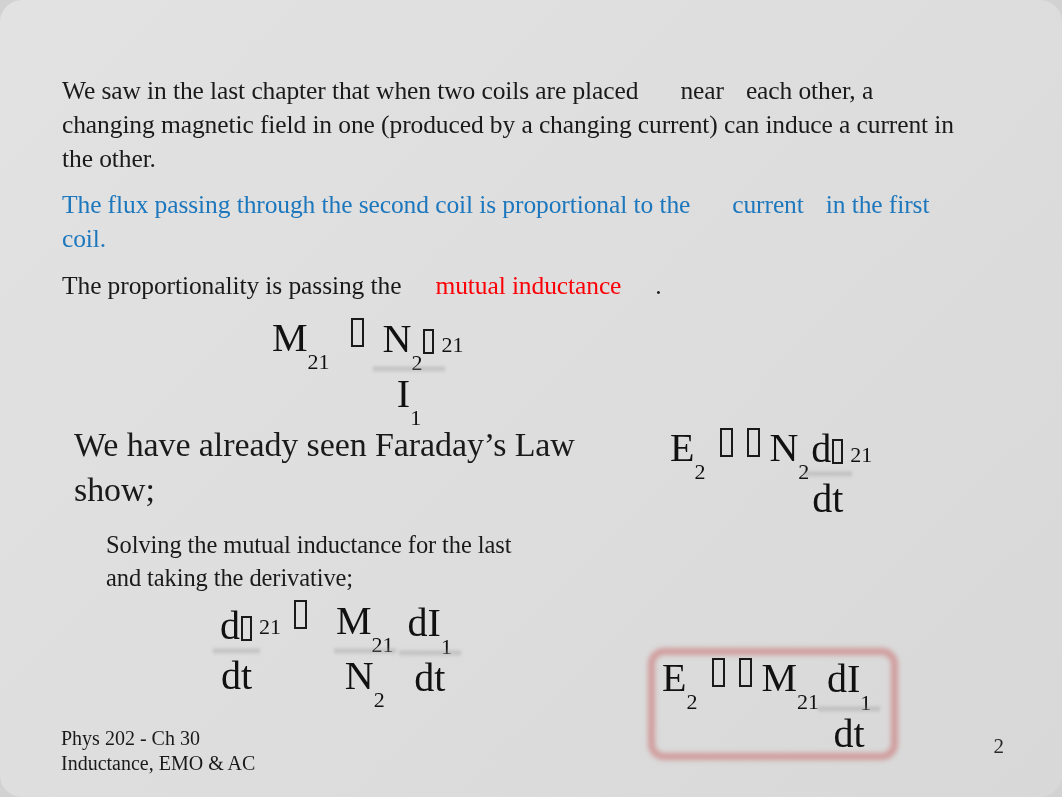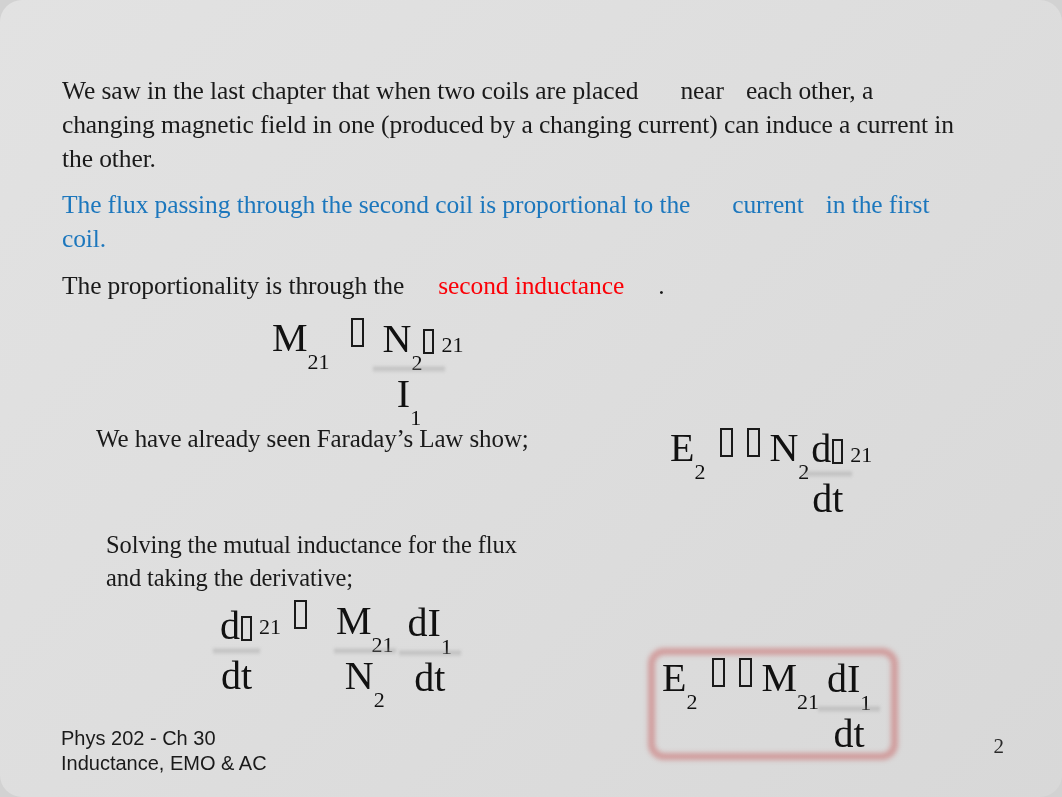--- a/index.html
+++ b/index.html
@@ -46,24 +46,24 @@
     font-size: 25.5px;
     color: #1c77bd;
   }
   .p-prop {
     left: 62px;
     top: 269px;
     width: 900px;
     font-size: 25.5px;
   }
   .p-faraday {
-    left: 96px;
+    left: 74px;
     top: 422px;
     width: 560px;
-    font-size: 25px;
+    font-size: 34px;
   }
   .p-solving {
     left: 106px;
     top: 528px;
     width: 430px;
     font-size: 24.5px;
     line-height: 1.36;
   }
   .p-subst {
     left: 558px;
@@ -172,21 +172,21 @@
     filter: blur(2.6px);
     box-sizing: border-box;
     background: transparent;
   }
 
   
   .footer {
     position: absolute;
     left: 61px;
     bottom: 20px;
-    font-family: Liberation Sans, sans-serif;
+    font-family: Liberation Serif, serif;
     font-size: 20px;
     color: #1a1a1a;
     line-height: 1.28;
   }
   .pagenum {
     position: absolute;
     right: 58px;
     bottom: 38px;
     font-family: "Liberation Serif", "DejaVu Serif", serif;
     font-size: 21px;
@@ -200,21 +200,21 @@
 
   <div class="para p-blue">
     <span>The  flux  passing through the second coil is proportional to the</span><span class="gap-md"></span><span>current</span><span class="gap-xs"></span><span>in the first coil.</span>
   </div>
 
   <div class="para p-intro">
     <span>We saw in the last chapter that when two coils are placed</span><span class="gap-md"></span><span>near</span><span class="gap-xs"></span><span>each other, a changing magnetic field in one (produced by a changing current) can induce a current in the other.</span>
   </div>
 
   <div class="para p-prop">
-    <span>The proportionality is through the</span><span class="gap-sm"></span><span class="emph-red">second inductance</span><span class="gap-sm"></span><span>.</span>
+    <span>The proportionality is passing the</span><span class="gap-sm"></span><span class="emph-red">mutual inductance</span><span class="gap-sm"></span><span>.</span>
   </div>
 
   <div class="eq eq1">
     <span class="var"><span>M</span><span class="sub">21</span></span>
     <span style="display:inline-block;width:18px"></span>
     <span class="tofu"></span>
     <span style="display:inline-block;width:14px"></span>
     <span class="frac">
       <span class="num"><span>N</span><span class="sub">2</span><span class="tofu-sm"></span></span>
       <span class="bar wide"></span>
@@ -234,21 +234,21 @@
     <span style="display:inline-block;width:6px"></span>
     <span class="var"><span>N</span><span class="sub">2</span></span>
     <span class="frac">
       <span class="num"><span>d</span><span class="tofu-sm"></span></span>
       <span class="bar wide"></span>
       <span class="den">dt</span>
     </span>
     <span class="tail21">21</span>
   </div>
 
-  <div class="para p-solving">Solving the mutual inductance for the flux and taking the derivative;</div>
+  <div class="para p-solving">Solving the mutual inductance for the last and taking the derivative;</div>
 
 
   <div class="eq eq3">
     <span class="frac">
       <span class="num"><span>d</span><span class="tofu-sm"></span></span>
       <span class="bar wide"></span>
       <span class="den">dt</span>
     </span>
     <span class="tail21">21</span>
     <span style="display:inline-block;width:14px"></span>

